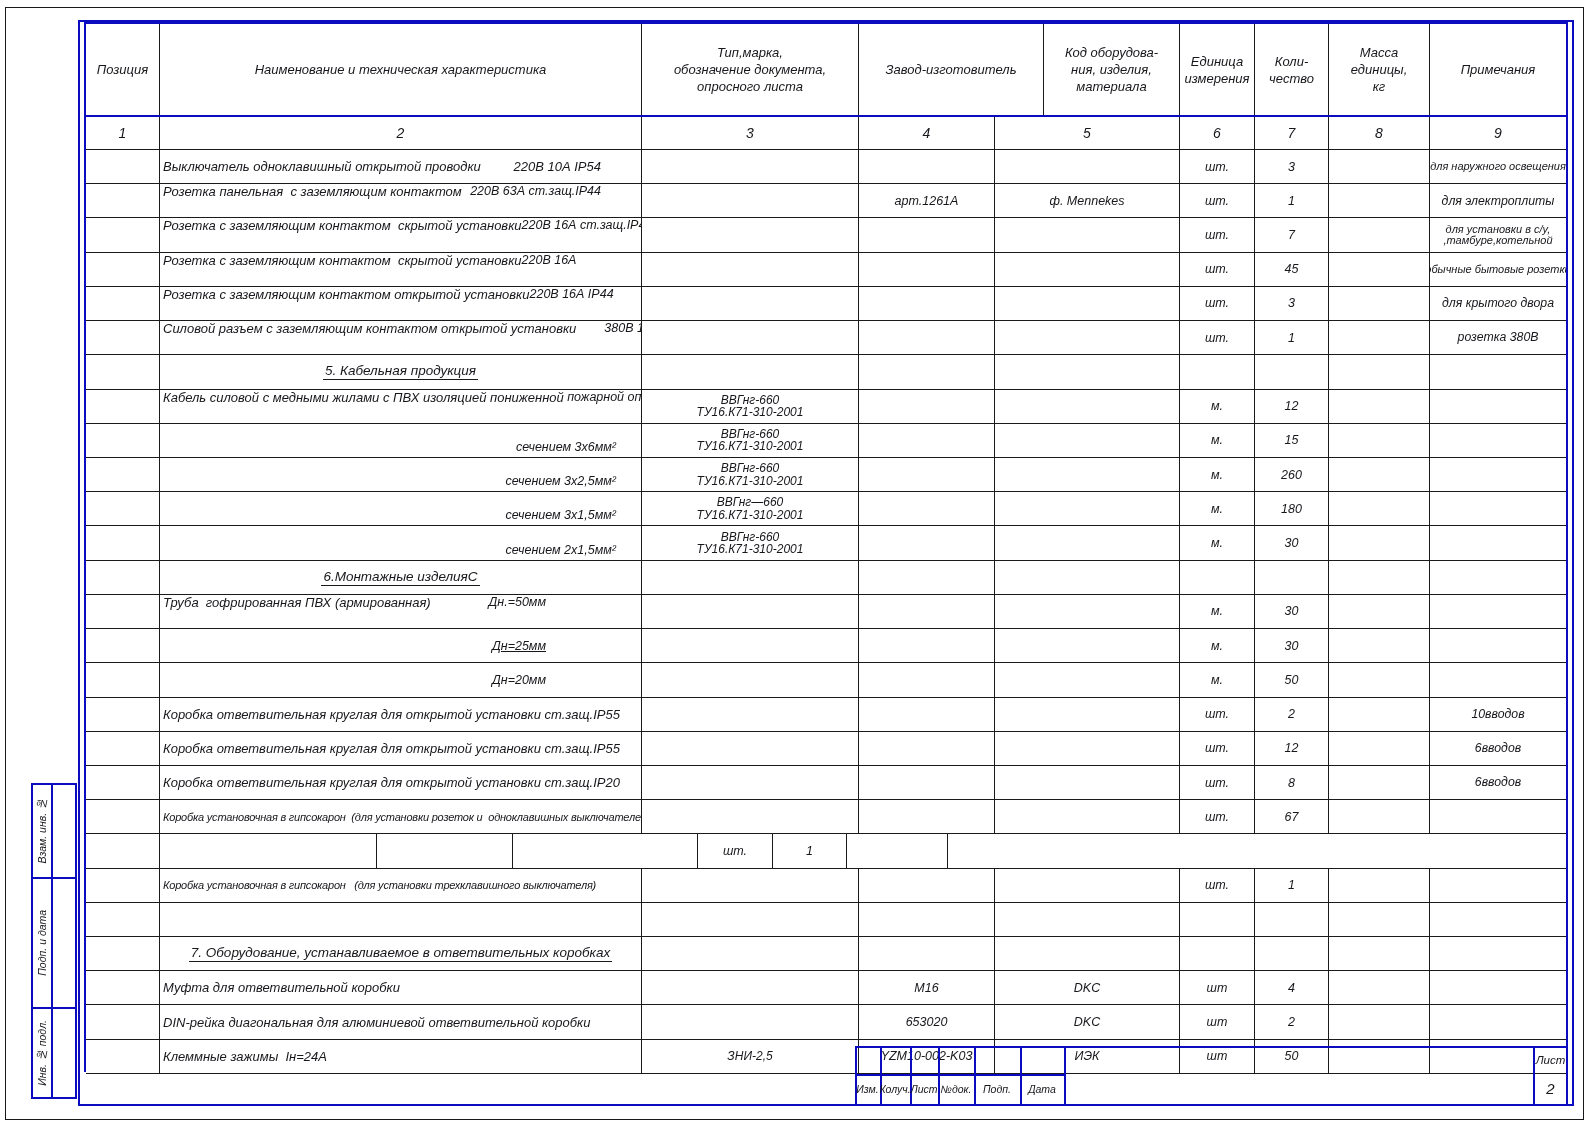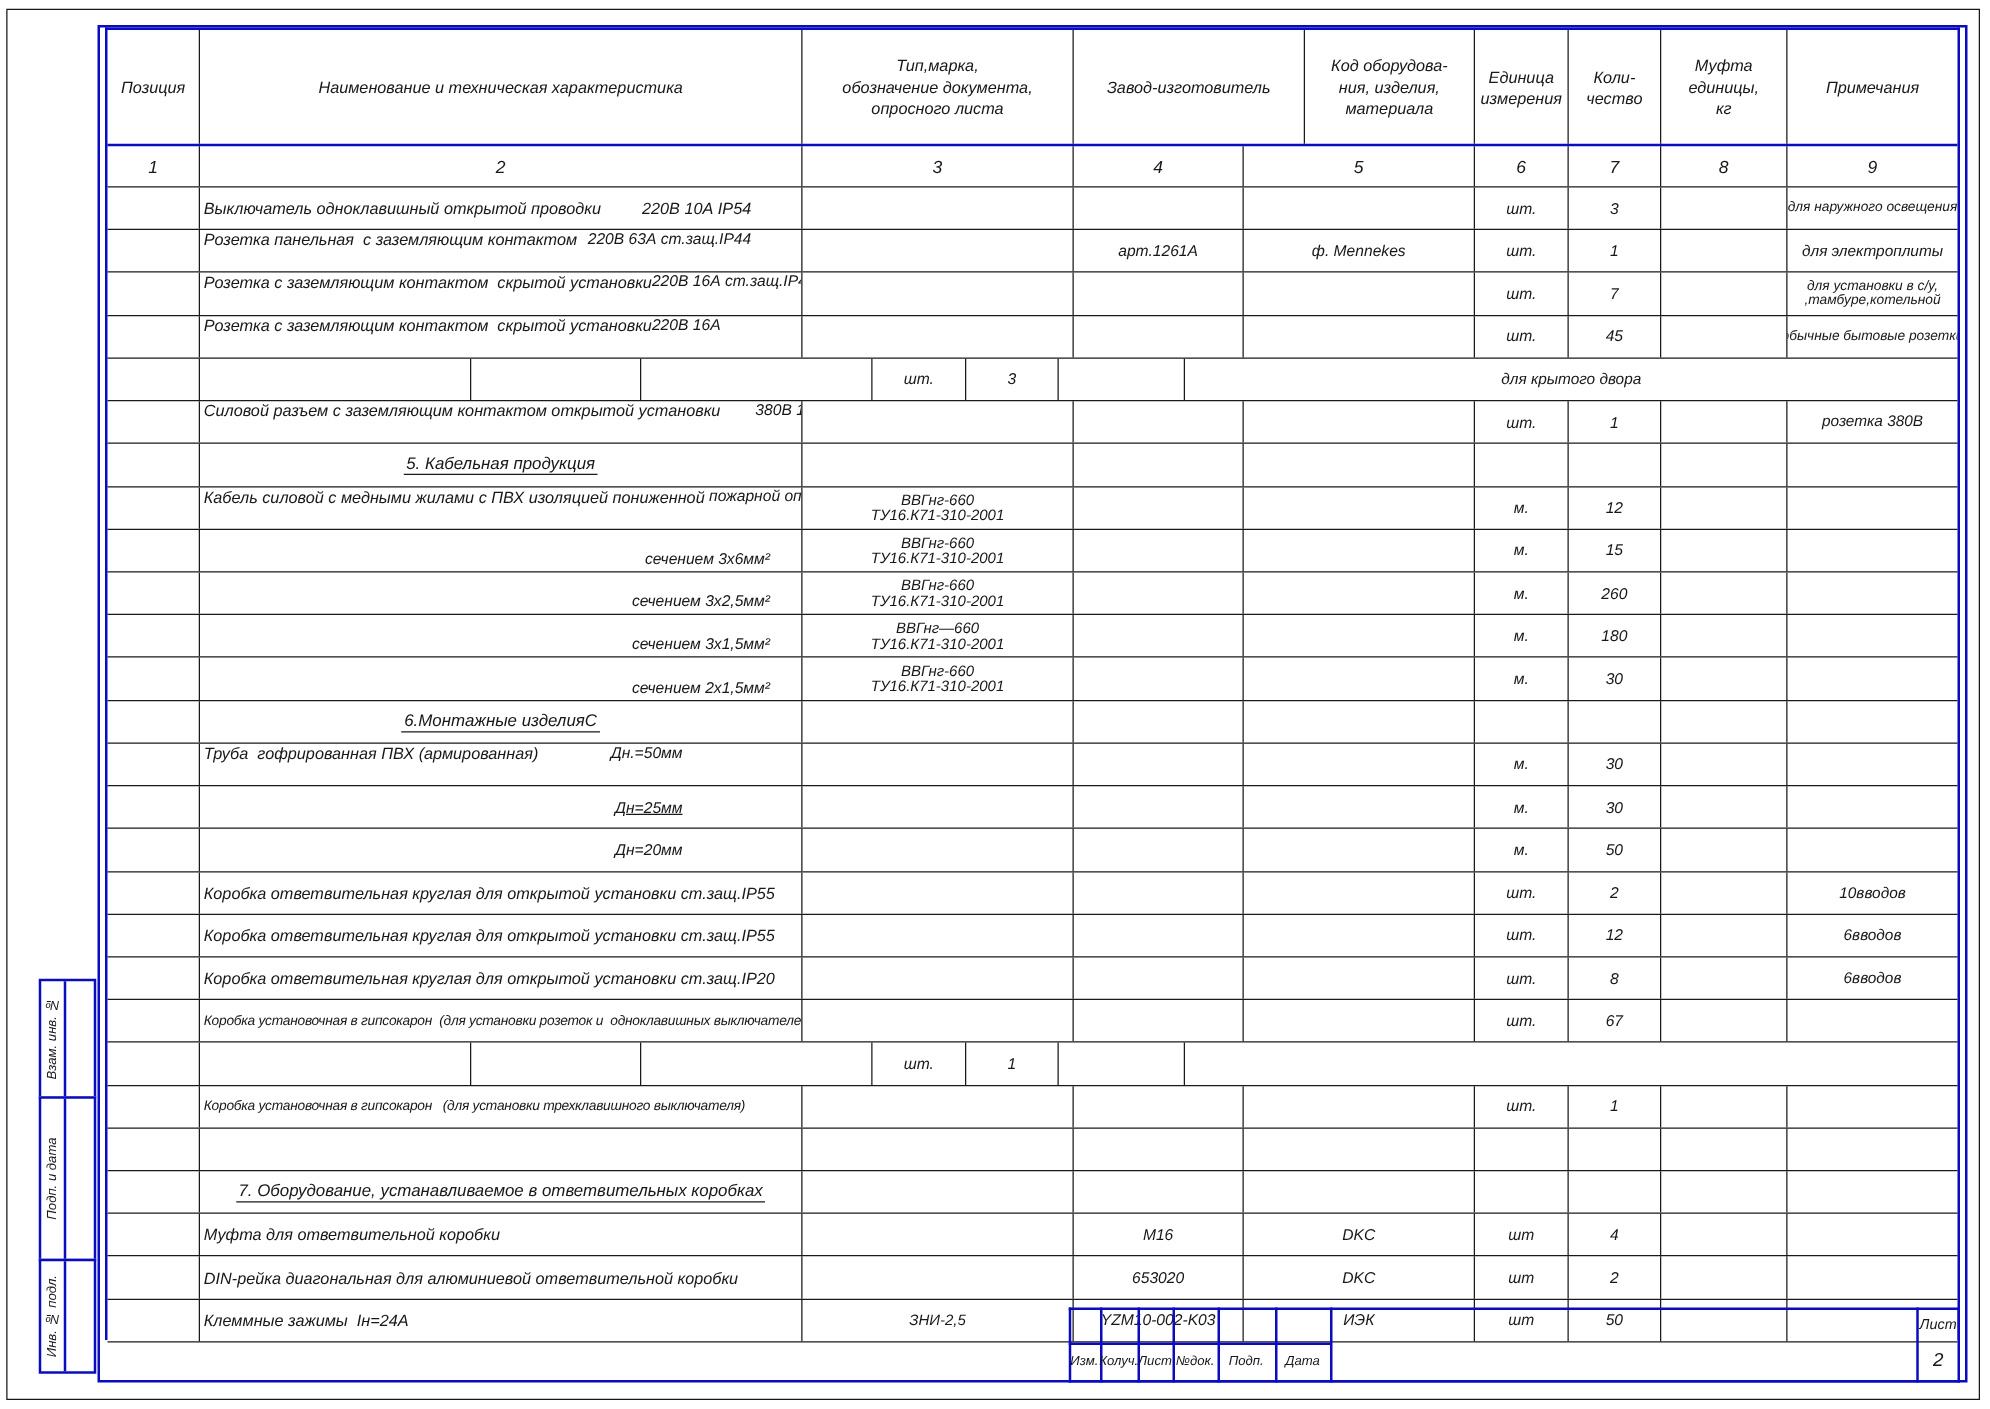--- a/index.html
+++ b/index.html
@@ -93,21 +93,21 @@
 обозначение документа,
 опросного листа</div>
       <div class="hcell w5">Завод-изготовитель</div>
       <div class="hcell w4">Код оборудова-
 ния, изделия,
 материала</div>
       <div class="hcell w6">Единица
 измерения</div>
       <div class="hcell w7">Коли-
 чество</div>
-      <div class="hcell w8">Муфта
+      <div class="hcell w8">Масса
 единицы,
 кг</div>
       <div class="hcell w9">Примечания</div>
     </div>
     <div class="tnums">
       <div class="ncell w1">1</div>
       <div class="ncell w2">2</div>
       <div class="ncell w3">3</div>
       <div class="ncell w4">4</div>
       <div class="ncell w5">5</div>
@@ -210,20 +210,26 @@
           </div>
           <div class="cell w8"></div>
           <div class="cell w9">
             <div class="note-lines small">
               <div>обычные бытовые розетки</div>
             </div>
           </div>
         </div>
         <div class="row">
           <div class="cell w1"></div>
+          <div class="cell w2">
+            <div class="nm-stack">
+              <div class="l1">Розетка с заземляющим контактом открытой установки</div>
+              <div class="l2"><span></span><span style="padding-right: 35px;">220В 16А IP44</span></div>
+            </div>
+          </div>
           <div class="cell w3"></div>
           <div class="cell w4"></div>
           <div class="cell w5"></div>
           <div class="cell w6">
             <div class="mid">шт.</div>
           </div>
           <div class="cell w7">
             <div class="mid">3</div>
           </div>
           <div class="cell w8"></div>

